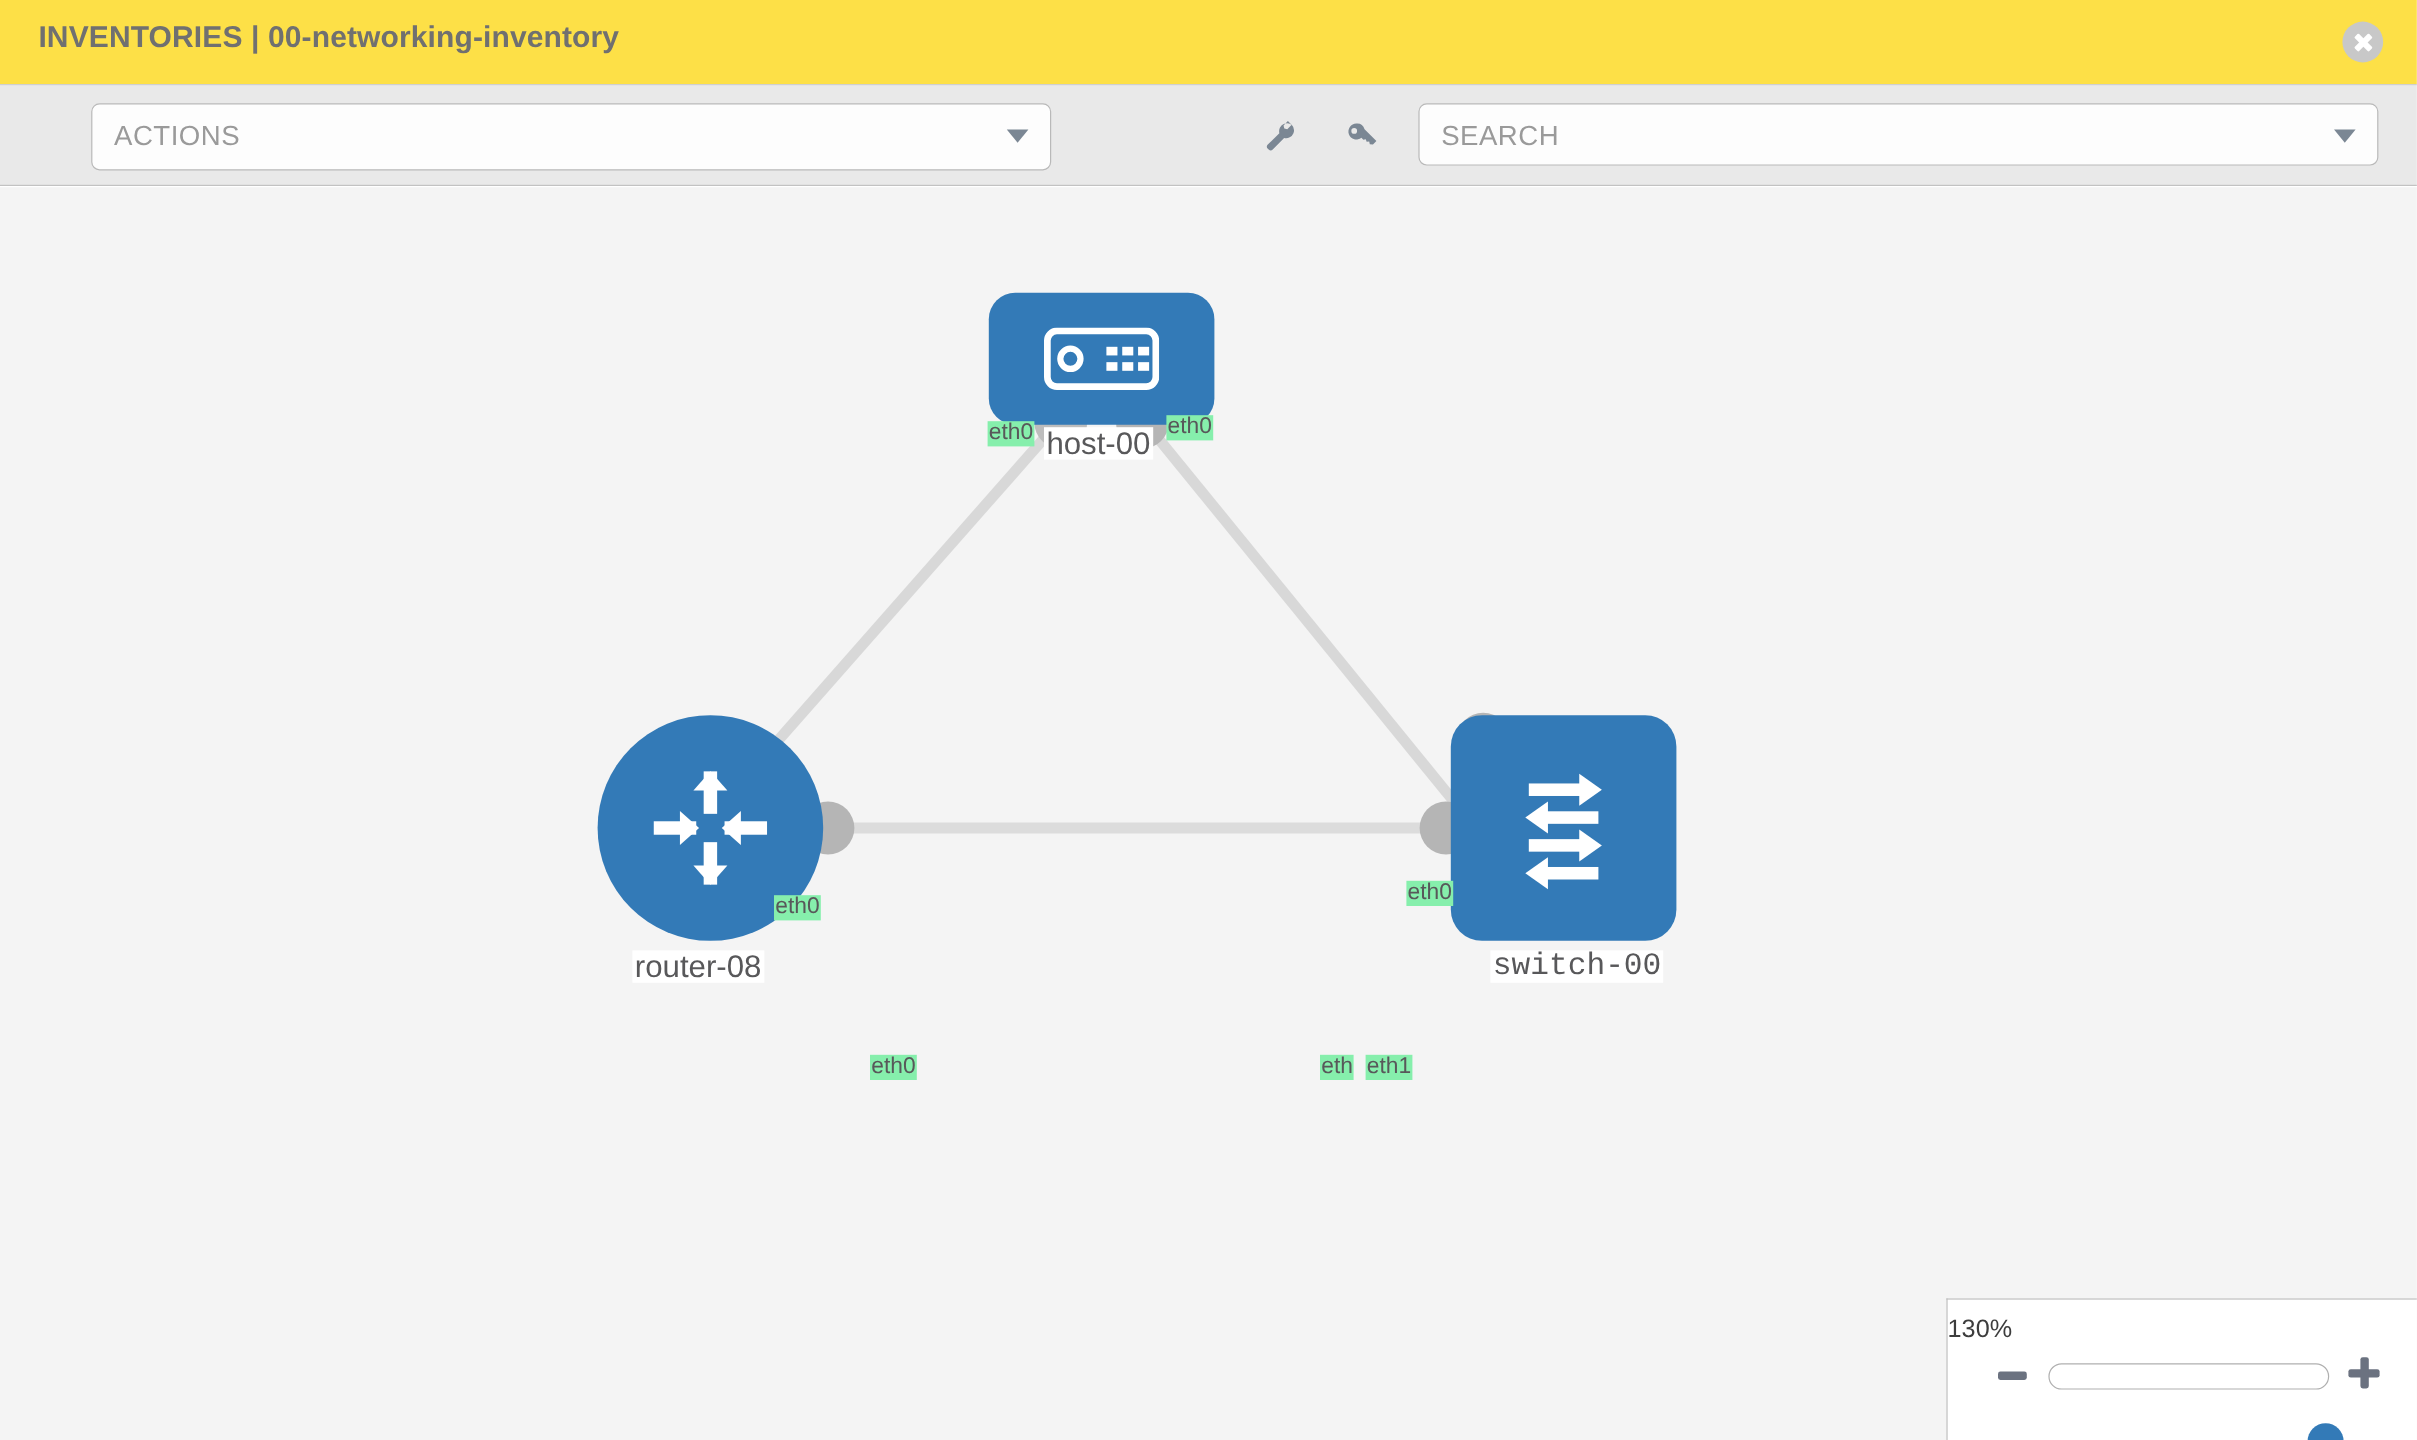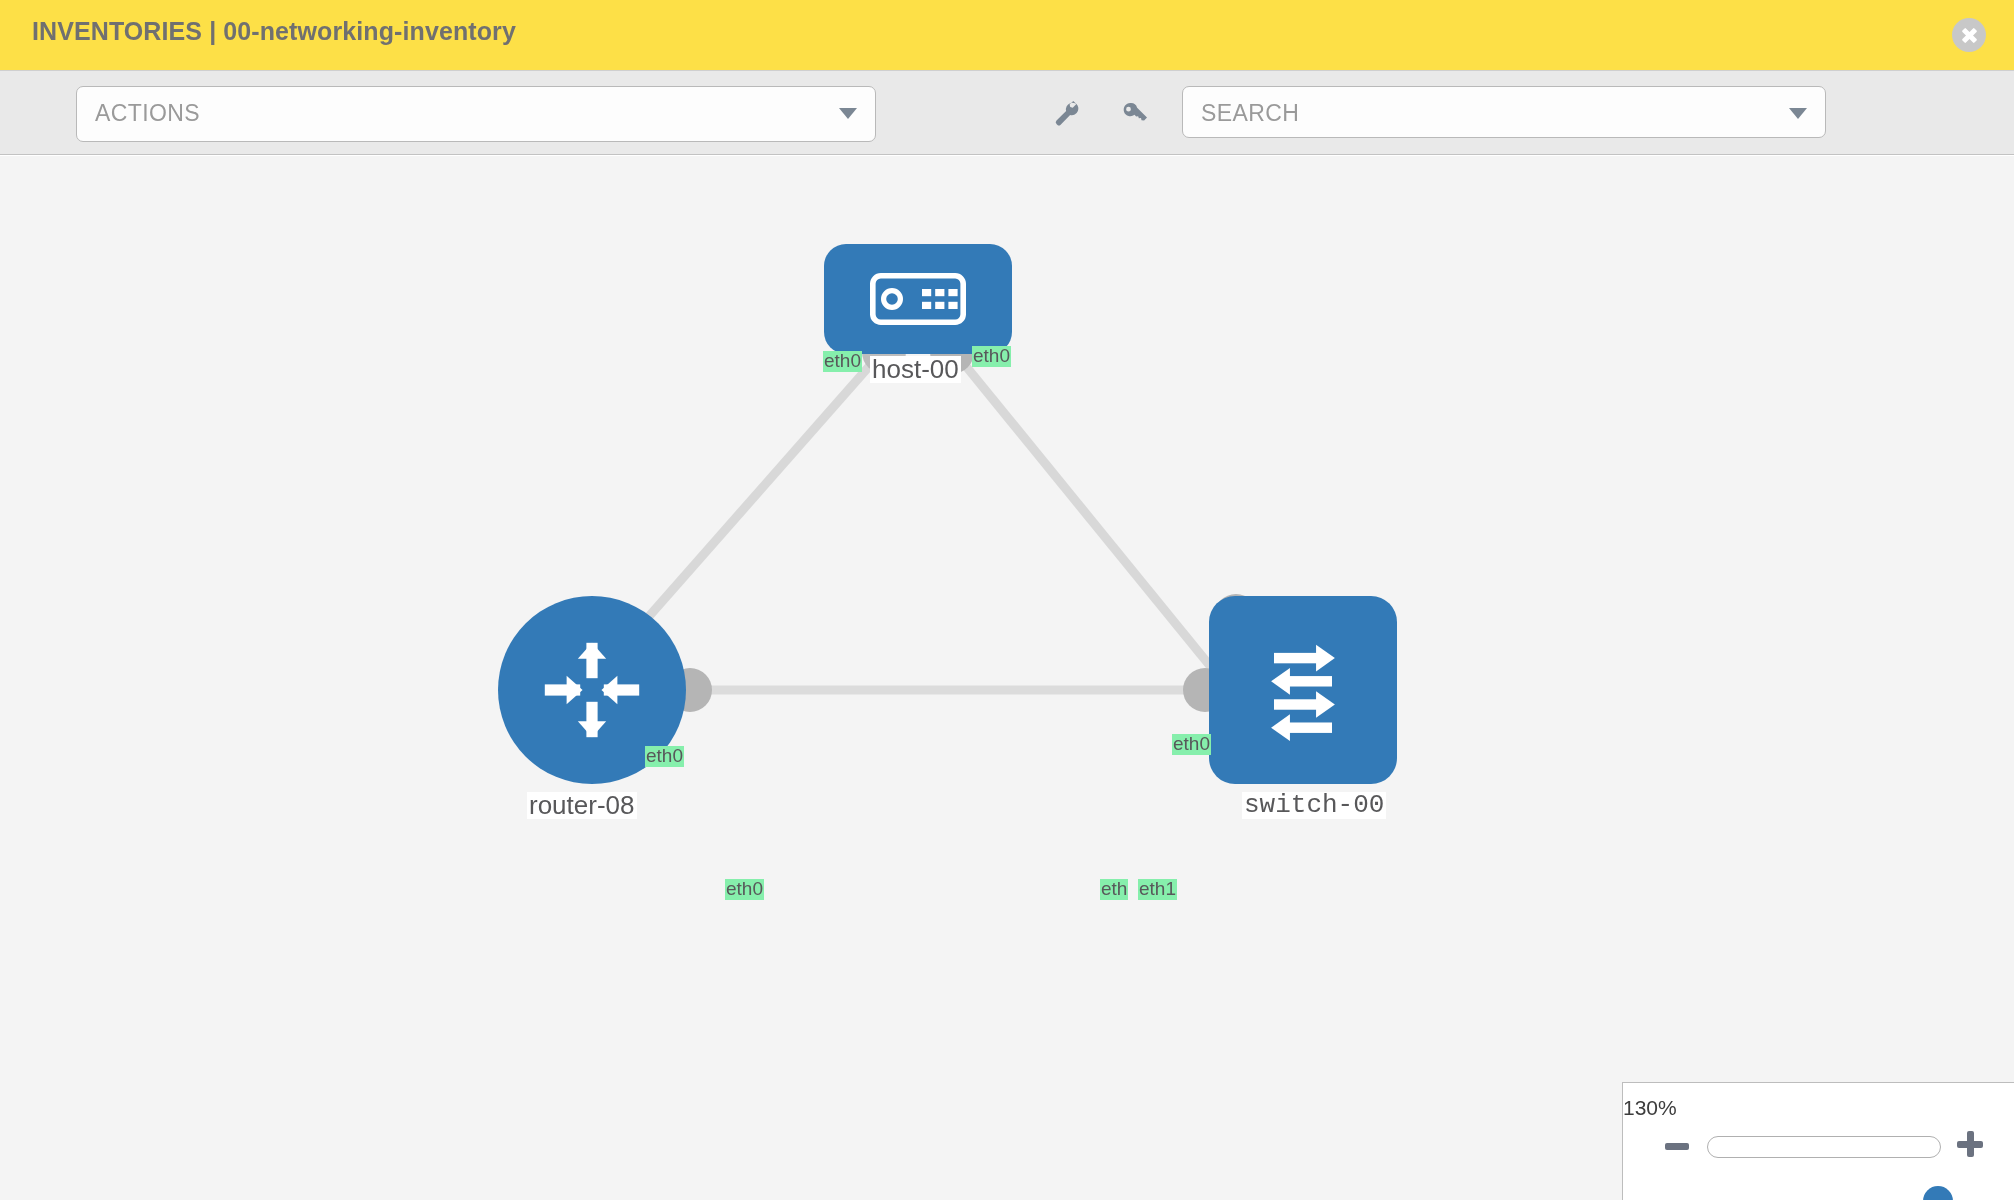--- a/index.html
+++ b/index.html
@@ -108,21 +108,21 @@
     height: 30px;
     cursor: pointer;
   }
   .wrench-icon { left: 1052px; }
   .key-icon { left: 1120px; }
 
   .search-box {
     position: absolute;
     left: 1182px;
     top: 15px;
-    width: 644px;
+    width: 800px;
     height: 52px;
     background: #fdfdfd;
     border: 1px solid #b9b9b9;
     border-radius: 7px;
     box-sizing: border-box;
     cursor: text;
   }
   .search-label {
     position: absolute;
     left: 18px;

